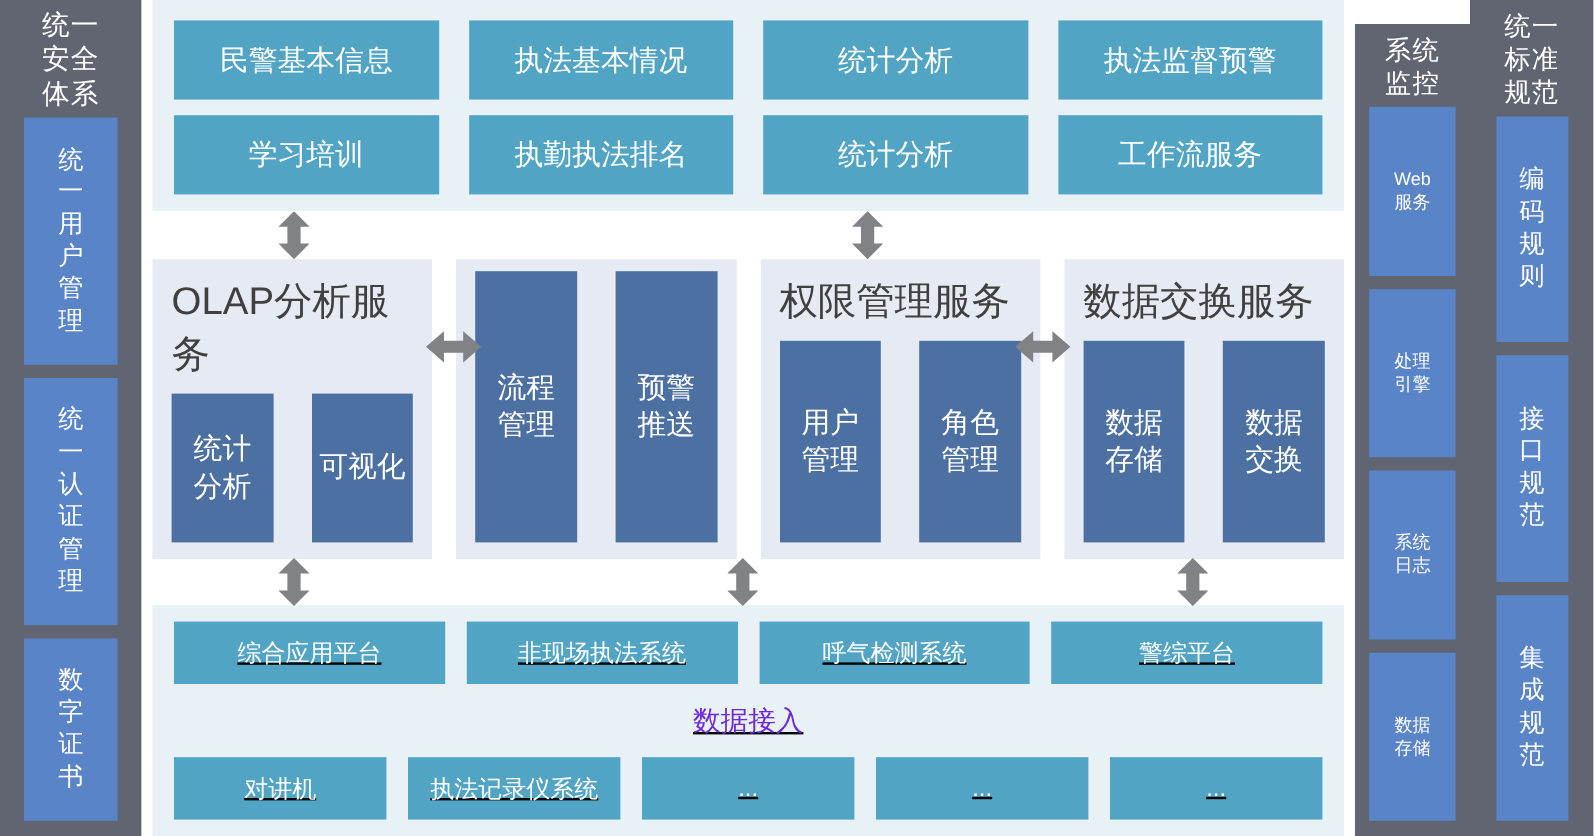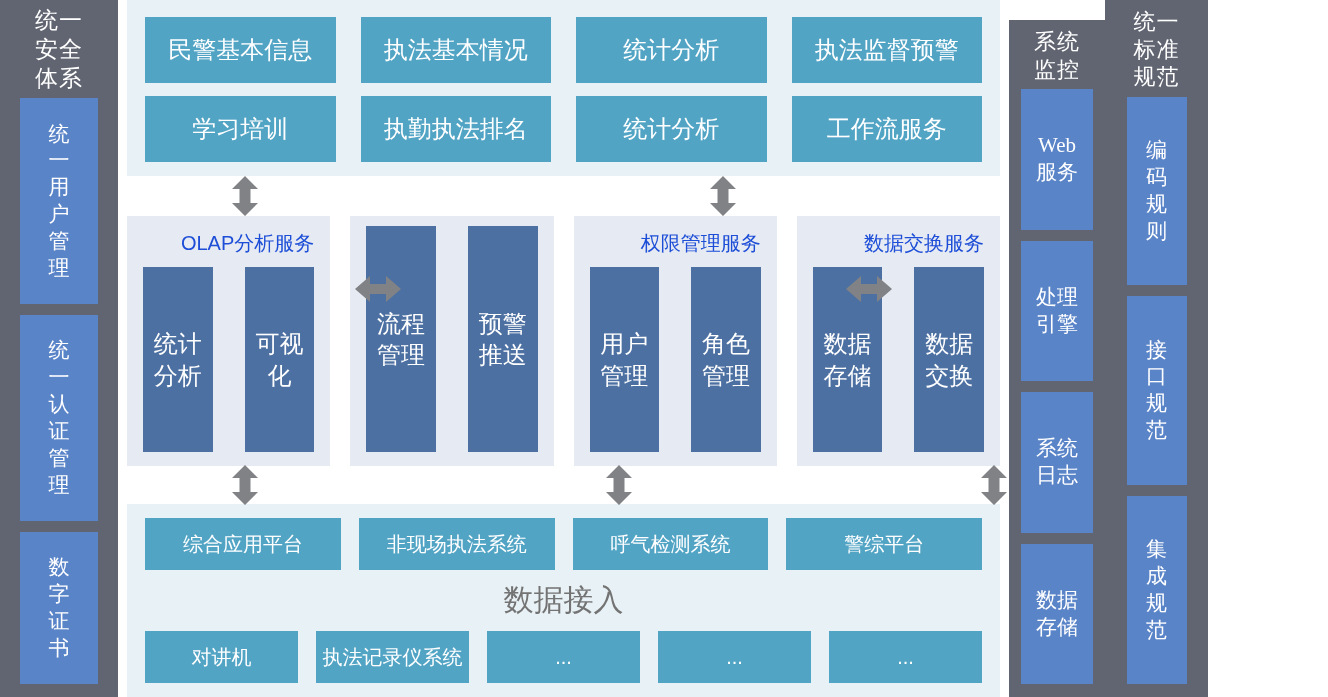--- a/index.html
+++ b/index.html
@@ -2,21 +2,21 @@
 <html><head>
 <meta charset="utf-8">
 <style>
   * { box-sizing: border-box; margin: 0; padding: 0; }
   html, body {
     width: 1328px; height: 697px;
     font-family: "Liberation Sans", "DejaVu Sans", sans-serif;
     background: #ffffff;
     overflow: hidden;
   }
-  .page { position: relative; width: 1208px; height: 697px; display: flex; }
+  .page { position: relative; width: 1328px; height: 697px; display: flex; }
 
   
   .side-col {
     background: #616571;
     display: flex;
     flex-direction: column;
     align-items: center;
     flex: 0 0 auto;
   }
   .side-col .side-title {
@@ -44,21 +44,21 @@
 
   
   #col-security { width: 118px; }
   #col-security .side-title { font-size: 23px; padding-top: 6px; }
   #col-security .side-box { width: 78px; margin: 0 0 11px 0; }
   #col-security .boxwrap { flex: 1 1 auto; display: flex; flex-direction: column; width: 100%; align-items: center; padding-bottom: 2px;}
 
   
   #col-monitor { width: 96px; margin-top: 20px; }
   #col-monitor .side-title { font-size: 22px; }
-  #col-monitor .side-box { width: 72px; margin: 0 0 11px 0; font-size: 21px; font-family: Liberation Serif, serif; }
+  #col-monitor .side-box { width: 72px; margin: 0 0 11px 0; font-size: 15px; }
   #col-monitor .boxwrap { flex: 1 1 auto; display: flex; flex-direction: column; width: 100%; align-items: center; padding-bottom: 2px;}
 
   
   #col-standard { width: 103px; }
   #col-standard .side-title { font-size: 22px; }
   #col-standard .side-box { width: 60px; margin: 0 0 11px 0; font-size: 21px; }
   #col-standard .boxwrap { flex: 1 1 auto; display: flex; flex-direction: column; width: 100%; align-items: center; padding-bottom: 2px;}
 
   
   .center {
@@ -123,23 +123,23 @@
     gap: 20px;
   }
   .svc-panel {
     background: #e6eaf2;
     flex: 1 1 0;
     padding: 10px 16px 14px 16px;
     display: flex;
     flex-direction: column;
   }
   .svc-title {
-    text-align: right;
-    font-size: 20px;
-    color: #1d4ed8;
+    text-align: left;
+    font-size: 32px;
+    color: #404040;
     padding: 4px 0 10px 0;
   }
   .svc-inner {
     display: flex;
     gap: 32px;
     flex: 1 1 auto;
   }
   .bluebox {
     background: #4d70a2;
     color: #ffffff;
@@ -153,27 +153,28 @@
     white-space: pre-line;
   }
 
   
   .band-bot {
     background: #e8f1f5;
     flex: 1 1 auto;
     padding: 14px 18px 14px 18px;
     display: flex;
     flex-direction: column;
+    text-decoration: underline;
   }
   .row5 { display: flex; gap: 18px; height: 52px; }
   .band-bot .tealbox { font-size: 20px; }
   .access-label {
     text-align: left;
-    font-size: 30px;
-    color: #737373;
+    font-size: 23px;
+    color: #6d28d9;
     padding: 6px 0 6px 0;
     flex: 1 1 auto;
     display: flex;
     align-items: center;
     justify-content: center;
   }
 </style>
 </head>
 <body>
 

